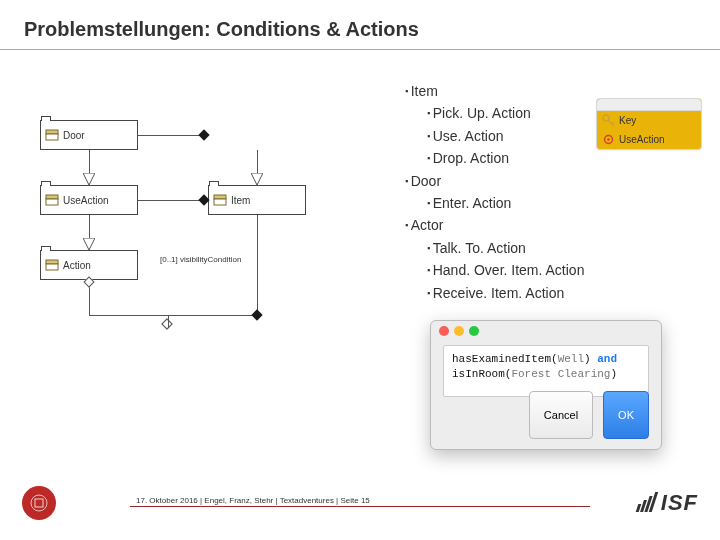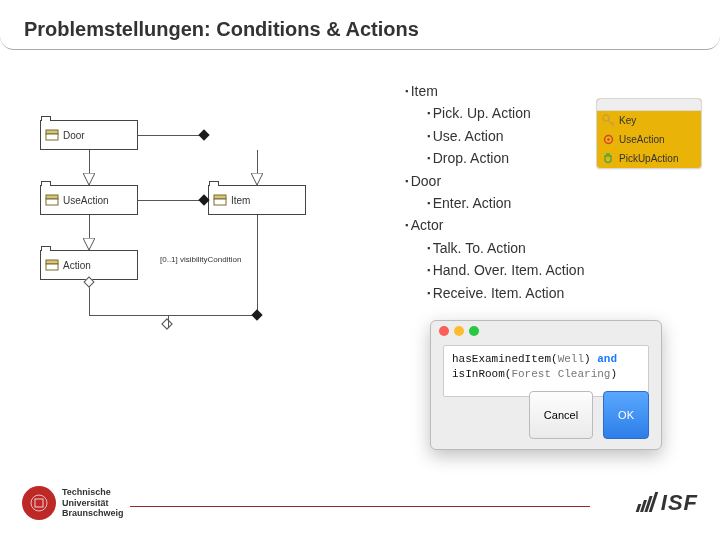--- a/index.html
+++ b/index.html
@@ -1,17 +1,17 @@
 <!DOCTYPE html>
 <html><head>
 <meta charset="utf-8">
 <style>
   * { box-sizing: border-box; margin: 0; padding: 0; }
   body { width: 720px; height: 540px; background: #fff; font-family: Arial, sans-serif; position: relative; color: #333; }
-  .title-bar { padding: 18px 24px 8px; border-bottom: 1px solid #aaa; font-size: 20px; font-weight: bold; color: #333; border-radius: 14px; }
+  .title-bar { padding: 18px 24px 8px; border-bottom: 1px solid #aaa; font-size: 20px; font-weight: bold; color: #333; }
   .content { position: relative; width: 100%; height: 430px; }
   
   
   .diagram { position: absolute; left: 40px; top: 70px; width: 340px; height: 280px; }
   .uml-box { position: absolute; width: 98px; height: 30px; background: #fff; border: 1px solid #444; display: flex; align-items: center; font-size: 10px; color: #333; }
   .uml-tab { position: absolute; top: -5px; left: 0; width: 10px; height: 5px; background: #fff; border: 1px solid #444; border-bottom: none; }
   .uml-icon { width: 14px; height: 14px; margin: 0 4px; display: inline-block; }
   .uml-icon svg { width: 14px; height: 14px; }
   .conn { position: absolute; background: #555; }
   .diamond { position: absolute; width: 8px; height: 8px; background: #1a1a1a; transform: rotate(45deg); }
@@ -170,26 +170,20 @@
           </svg></span>
       <span>Key</span>
     </div>
     <div class="snap-row">
       <span class="ico"><svg viewBox="0 0 13 13">
             <circle cx="6.5" cy="6.5" r="4" fill="none" stroke="#d2452e" stroke-width="1.5"></circle>
             <circle cx="6.5" cy="6.5" r="1.3" fill="#d2452e"></circle>
           </svg></span>
       <span>UseAction</span>
     </div>
-    <div class="snap-row">
-      <span class="ico"><svg viewBox="0 0 13 13">
-            <path d="M3 9 L3 4 L5 4 L5 2 L7 2 L7 4 L9 4 L9 9 Q6 12 3 9" fill="none" stroke="#3aa653" stroke-width="1.3"></path>
-          </svg></span>
-      <span>PickUpAction</span>
-    </div>
   </div>
 
   <div class="mac-dialog">
     <div class="mac-titlebar">
       <div class="mac-dot" style="background:#fb5f57"></div>
       <div class="mac-dot" style="background:#fdbc2e"></div>
       <div class="mac-dot" style="background:#28c840"></div>
     </div>
     <div class="mac-body">
       <span>hasExaminedItem(</span><span style="color:#777">Well</span><span>)</span>
@@ -198,33 +192,29 @@
     </div>
     <div class="mac-buttons">
       <button class="mac-btn">Cancel</button>
       <button class="mac-btn primary">OK</button>
     </div>
   </div>
 
 </div>
 
 <div class="footer">
+  <div class="footer-text">17. Oktober 2016 | Engel, Franz, Stehr | Textadventures | Seite 15</div>
   <div class="footer-line"></div>
   <div class="tu-logo">
     <div class="tu-seal">
         <svg width="22" height="22" viewBox="0 0 22 22">
           <circle cx="11" cy="11" r="10" fill="#bd2926"></circle>
           <circle cx="11" cy="11" r="8" fill="none" stroke="#fff" stroke-width="0.7"></circle>
           <rect x="7" y="7" width="8" height="8" fill="none" stroke="#fff" stroke-width="0.8"></rect>
         </svg>
       </div>
-    <div class="tu-text">
-      <div>Technische</div>
-      <div>Universität</div>
-      <div>Braunschweig</div>
-    </div>
   </div>
   <div class="isf-logo">
     <span class="isf-bars">
       <span style="height:8px"></span><span style="height:12px"></span><span style="height:16px"></span><span style="height:20px"></span>
     </span><span>ISF</span>
   </div>
 </div>
 
 </body></html>

